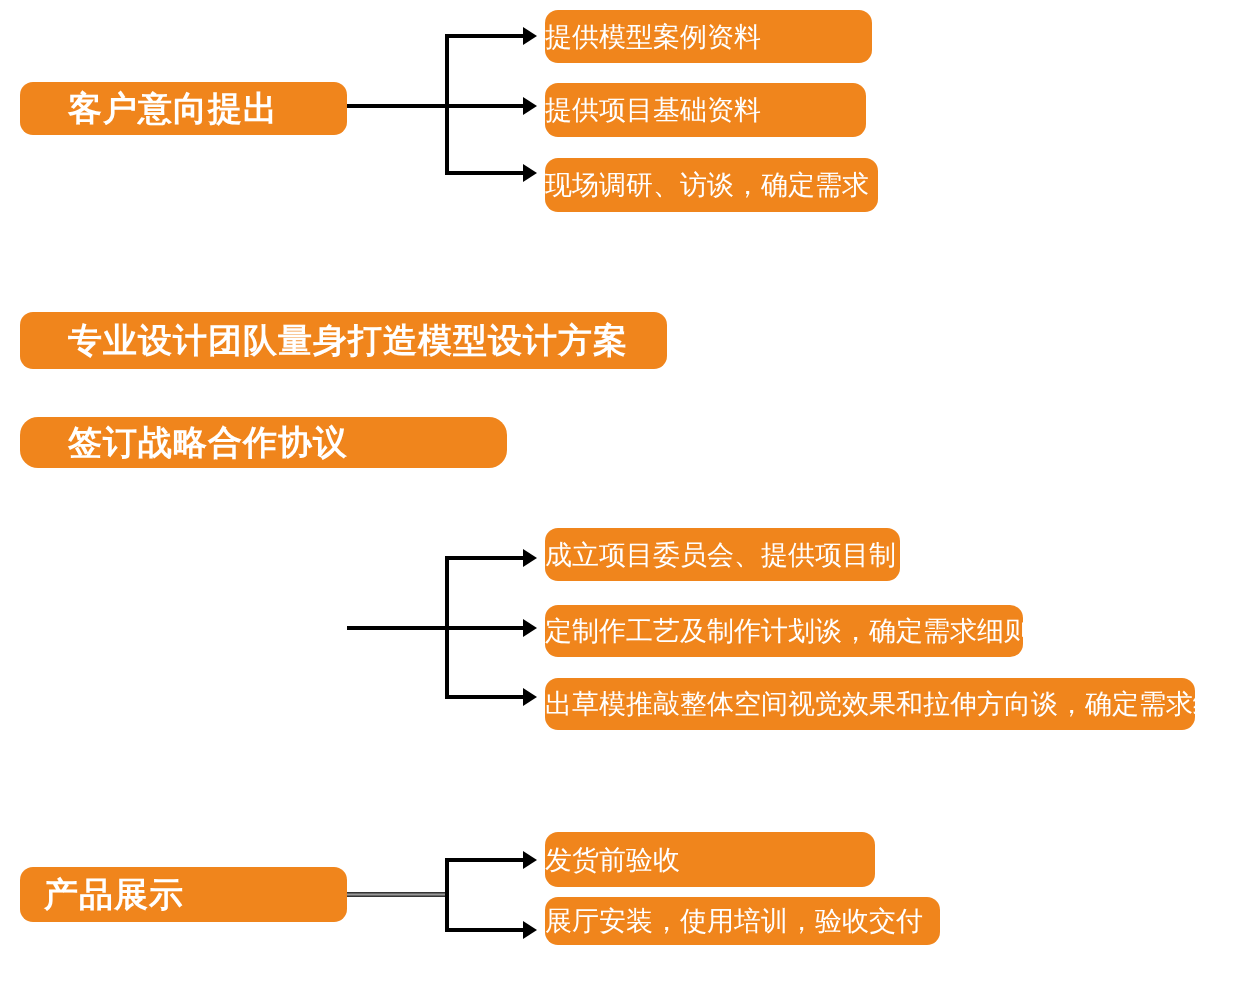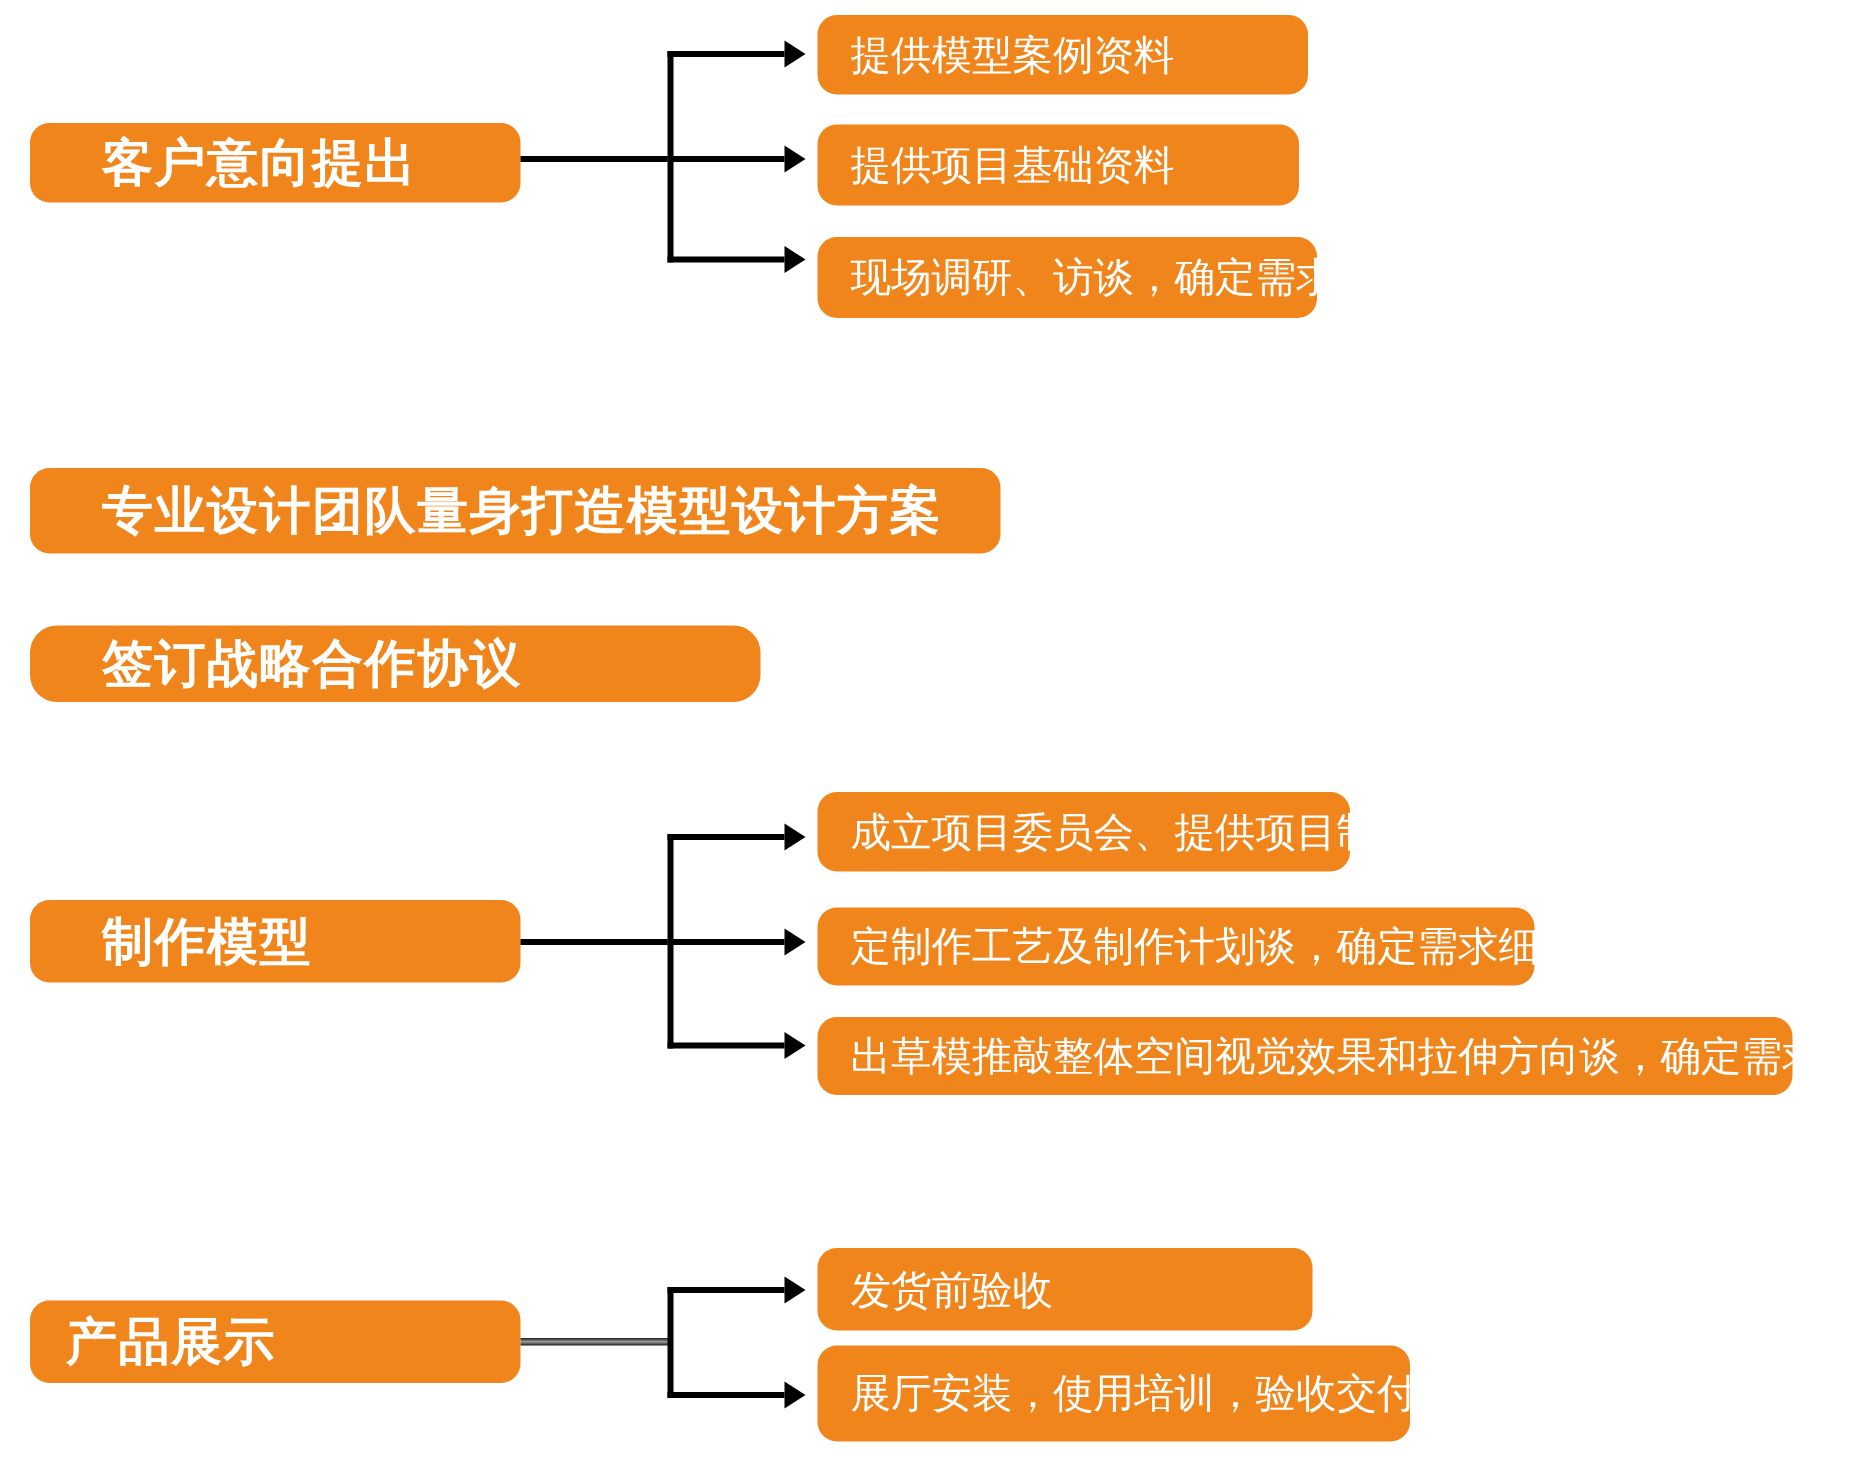--- a/index.html
+++ b/index.html
@@ -27,21 +27,20 @@
   }
   .stage {
     font-size: 34px;
     font-weight: bold;
     letter-spacing: 1px;
     padding-left: 48px;
   }
   .branch {
     font-size: 27px;
     font-weight: normal;
-    padding-left: 22px;
   }
   .hline {
     position: absolute;
     height: 4px;
     background: #000000;
   }
   .vline {
     position: absolute;
     width: 4px;
     background: #000000;
@@ -88,21 +87,21 @@
   .g3-l1       { left: 445px; top: 556px; width: 78px; }
   .g3-l2       { left: 445px; top: 626px; width: 78px; }
   .g3-l3       { left: 445px; top: 695px; width: 78px; }
   .g3-a1       { left: 523px; top: 549px; }
   .g3-a2       { left: 523px; top: 619px; }
   .g3-a3       { left: 523px; top: 688px; }
 
   
   .g4-source   { left: 20px;  top: 867px; width: 327px; height: 55px; padding-left: 24px; }
   .g4-b1       { left: 545px; top: 832px; width: 330px; height: 55px; }
-  .g4-b2       { left: 545px; top: 897px; width: 395px; height: 64px; text-align: center; }
+  .g4-b2       { left: 545px; top: 897px; width: 395px; height: 48px; text-align: center; }
   .g4-main     { left: 347px; top: 892px; width: 100px; }
   .g4-spine    { left: 445px; top: 858px; height: 74px; }
   .g4-l1       { left: 445px; top: 858px; width: 78px; }
   .g4-l2       { left: 445px; top: 928px; width: 78px; }
   .g4-a1       { left: 523px; top: 851px; }
   .g4-a2       { left: 523px; top: 921px; }
 </style>
 </head>
 <body>
 
@@ -119,21 +118,20 @@
   <div class="arrowhead g1-a2"></div>
   <div class="arrowhead g1-a3"></div>
 
   <div class="node branch g1-b1">提供模型案例资料</div>
   <div class="node branch g1-b2">提供项目基础资料</div>
   <div class="node branch g1-b3">现场调研、访谈，确定需求</div>
 
   <div class="node stage banner1">专业设计团队量身打造模型设计方案</div>
   <div class="node stage banner2">签订战略合作协议</div>
 
-  <div class="node stage g3-source">制作模型</div>
 
   <div class="hline g3-main"></div>
   <div class="vline g3-spine"></div>
   <div class="hline g3-l1"></div>
   <div class="hline g3-l2"></div>
   <div class="hline g3-l3"></div>
   <div class="arrowhead g3-a1"></div>
   <div class="arrowhead g3-a2"></div>
   <div class="arrowhead g3-a3"></div>
 

